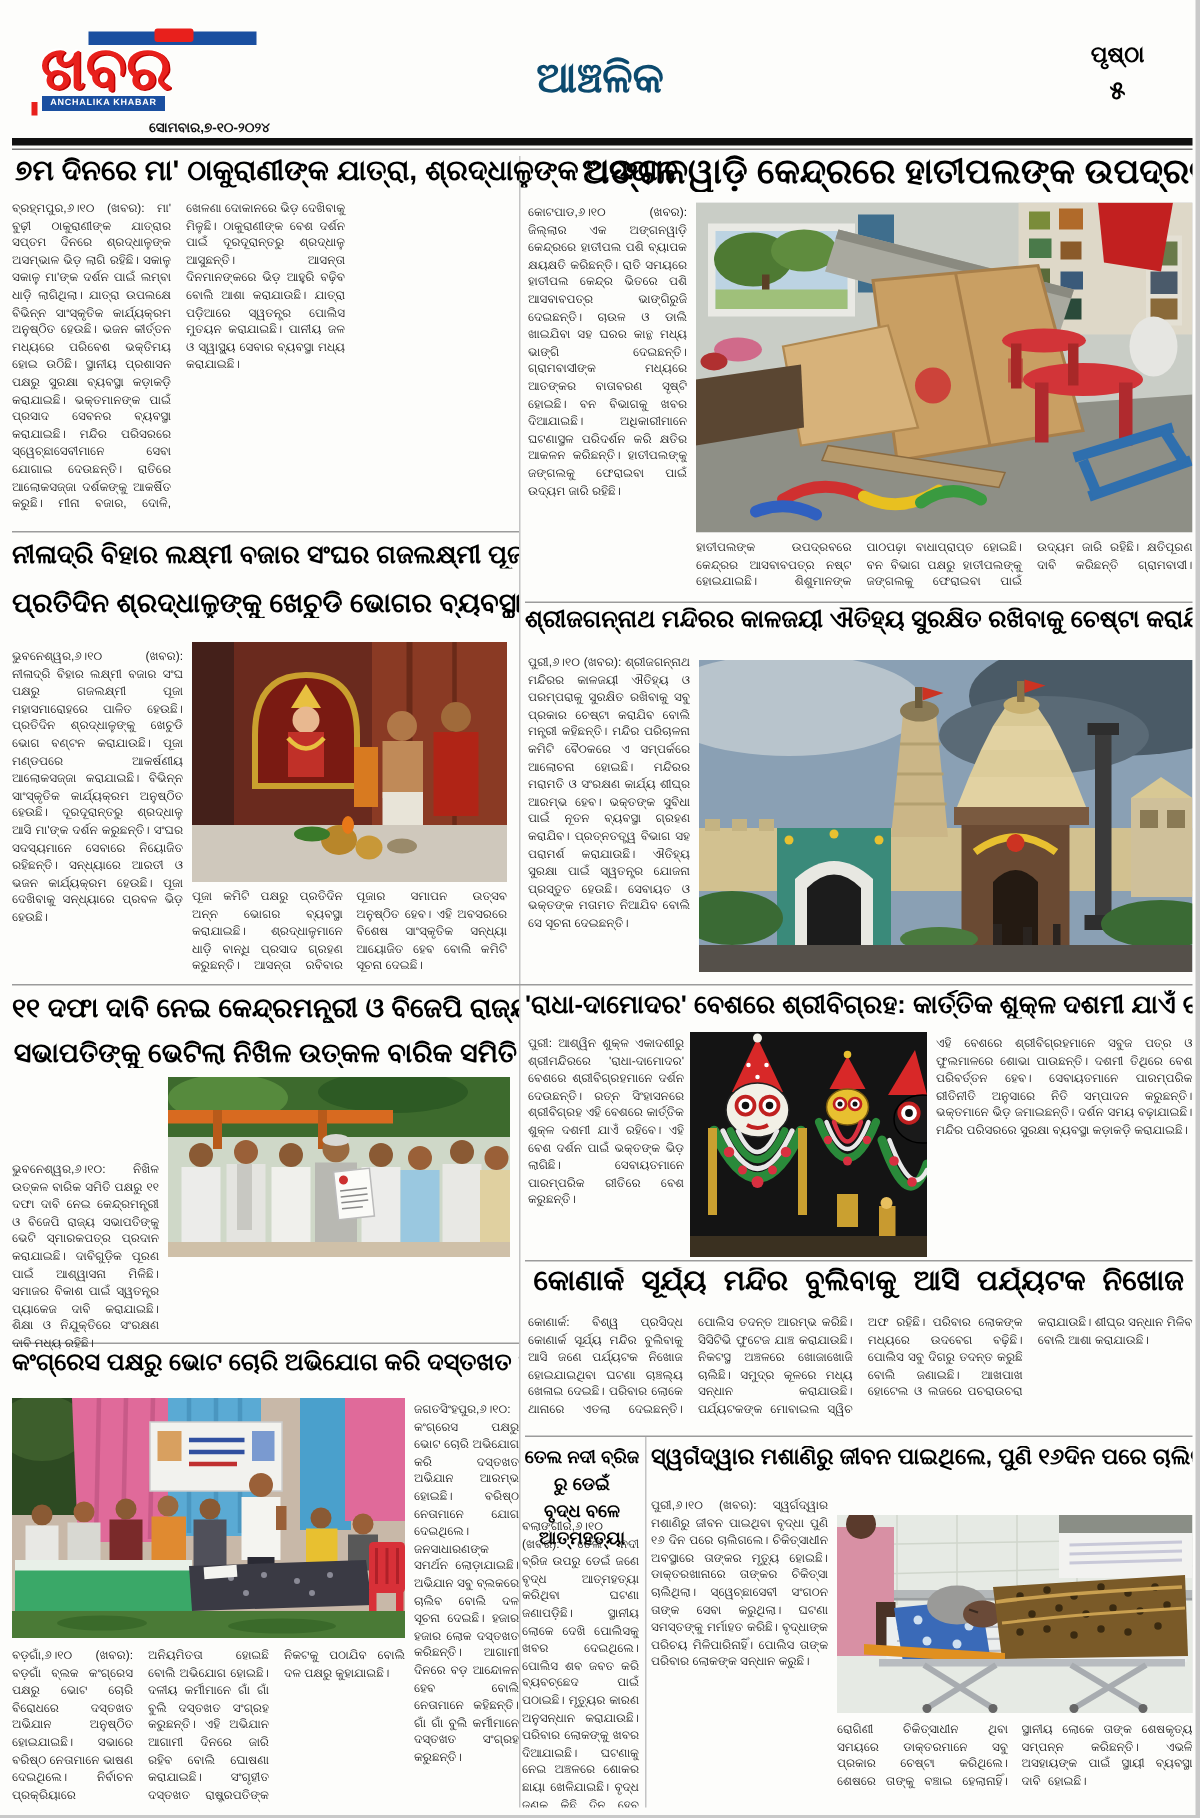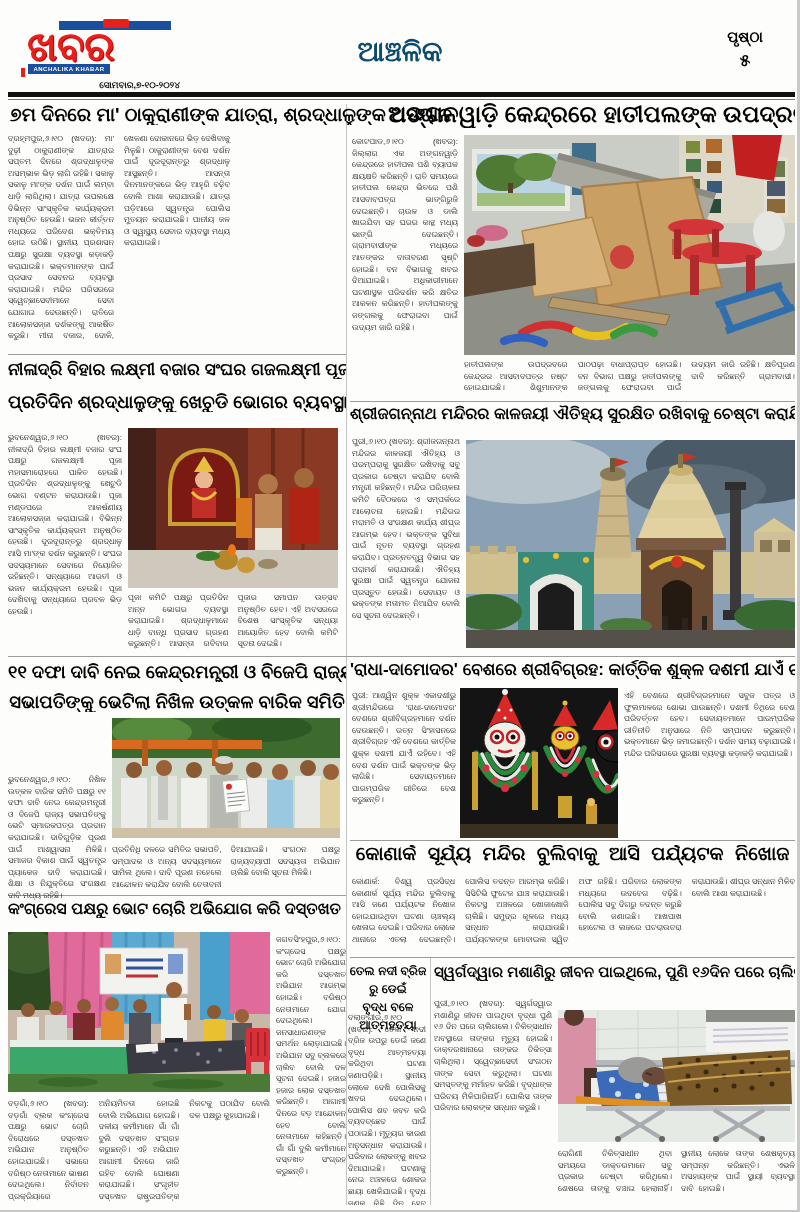--- a/index.html
+++ b/index.html
@@ -266,21 +266,20 @@
         <g stroke="#888" stroke-width="1">
             <line x1="115" y1="75" x2="133" y2="75"></line>
             <line x1="115" y1="79" x2="133" y2="79"></line>
             <line x1="115" y1="83" x2="133" y2="83"></line>
             <line x1="115" y1="87" x2="129" y2="87"></line>
           </g>
       </g>
       <rect x="0" y="110" width="228" height="10" fill="#cfc0a8"></rect>
     </svg>
   </div>
-  <div class="abs body-txt cols2" style="left:112px;top:844px;width:228px;height:52px;">ପ୍ରତିନିଧି ଦଳରେ ସମିତିର ସଭାପତି, ସମ୍ପାଦକ ଓ ଅନ୍ୟ ସଦସ୍ୟମାନେ ସାମିଲ ଥିଲେ। ଦାବି ପୂରଣ ନହେଲେ ଆନ୍ଦୋଳନ କରାଯିବ ବୋଲି ଚେତାବନୀ ଦିଆଯାଇଛି। ସଂଗଠନ ପକ୍ଷରୁ ରାଜ୍ୟବ୍ୟାପୀ ସଦସ୍ୟତା ଅଭିଯାନ ଚାଲିଛି ବୋଲି ସୂଚନା ମିଳିଛି।</div>
 
   <div class="abs hl hl-nowrap" style="left:350px;top:660px;width:445px;font-size:17px;">'ରାଧା-ଦାମୋଦର' ବେଶରେ ଶ୍ରୀବିଗ୍ରହ: କାର୍ତ୍ତିକ ଶୁକ୍ଳ ଦଶମୀ ଯାଏଁ ଚାଲିବ</div>
   <div class="abs body-txt" style="left:352px;top:690px;width:104px;height:148px;">ପୁରୀ: ଆଶ୍ୱିନ ଶୁକ୍ଳ ଏକାଦଶୀରୁ ଶ୍ରୀମନ୍ଦିରରେ 'ରାଧା-ଦାମୋଦର' ବେଶରେ ଶ୍ରୀବିଗ୍ରହମାନେ ଦର୍ଶନ ଦେଉଛନ୍ତି। ରତ୍ନ ସିଂହାସନରେ ଶ୍ରୀବିଗ୍ରହ ଏହି ବେଶରେ କାର୍ତ୍ତିକ ଶୁକ୍ଳ ଦଶମୀ ଯାଏଁ ରହିବେ। ଏହି ବେଶ ଦର୍ଶନ ପାଇଁ ଭକ୍ତଙ୍କ ଭିଡ଼ ଲାଗିଛି। ସେବାୟତମାନେ ପାରମ୍ପରିକ ରୀତିରେ ବେଶ କରୁଛନ୍ତି।</div>
 
   <div class="photo" style="left:460px;top:688px;width:158px;height:150px;">
     <svg viewBox="0 0 158 150" preserveAspectRatio="none">
       <rect width="158" height="150" fill="#141414"></rect>
       <rect x="0" y="136" width="158" height="14" fill="#3a3020"></rect>
 
       <polygon points="45,4 28,40 62,40" fill="#d82828"></polygon>

